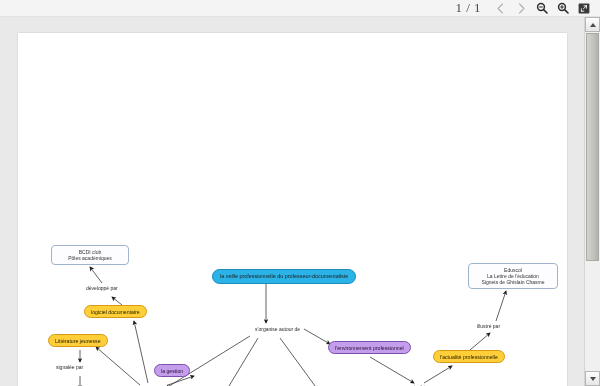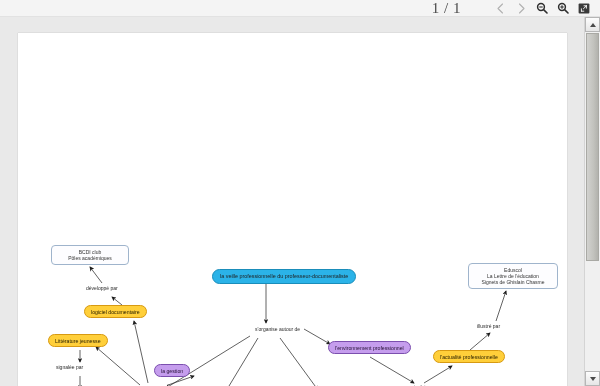--- a/index.html
+++ b/index.html
@@ -22,24 +22,24 @@
     width: 600px; height: 17px;
     background: #f4f4f4;
     border-bottom: 1px solid #e2e2e2;
     box-sizing: border-box;
     display: flex;
     align-items: center;
     justify-content: flex-end;
     padding-right: 6px;
   }
   .tb-page {
-    font-size: 15px;
+    font-size: 13px;
     color: #4a4a4a;
     letter-spacing: .5px;
-    margin-right: 28px;
+    margin-right: 8px;
     white-space: nowrap;
     font-family: "Liberation Serif", serif;
   }
   .tb-btn {
     width: 20px; height: 15px;
     display: flex;
     align-items: center;
     justify-content: center;
     cursor: pointer;
     margin-left: 1px;

